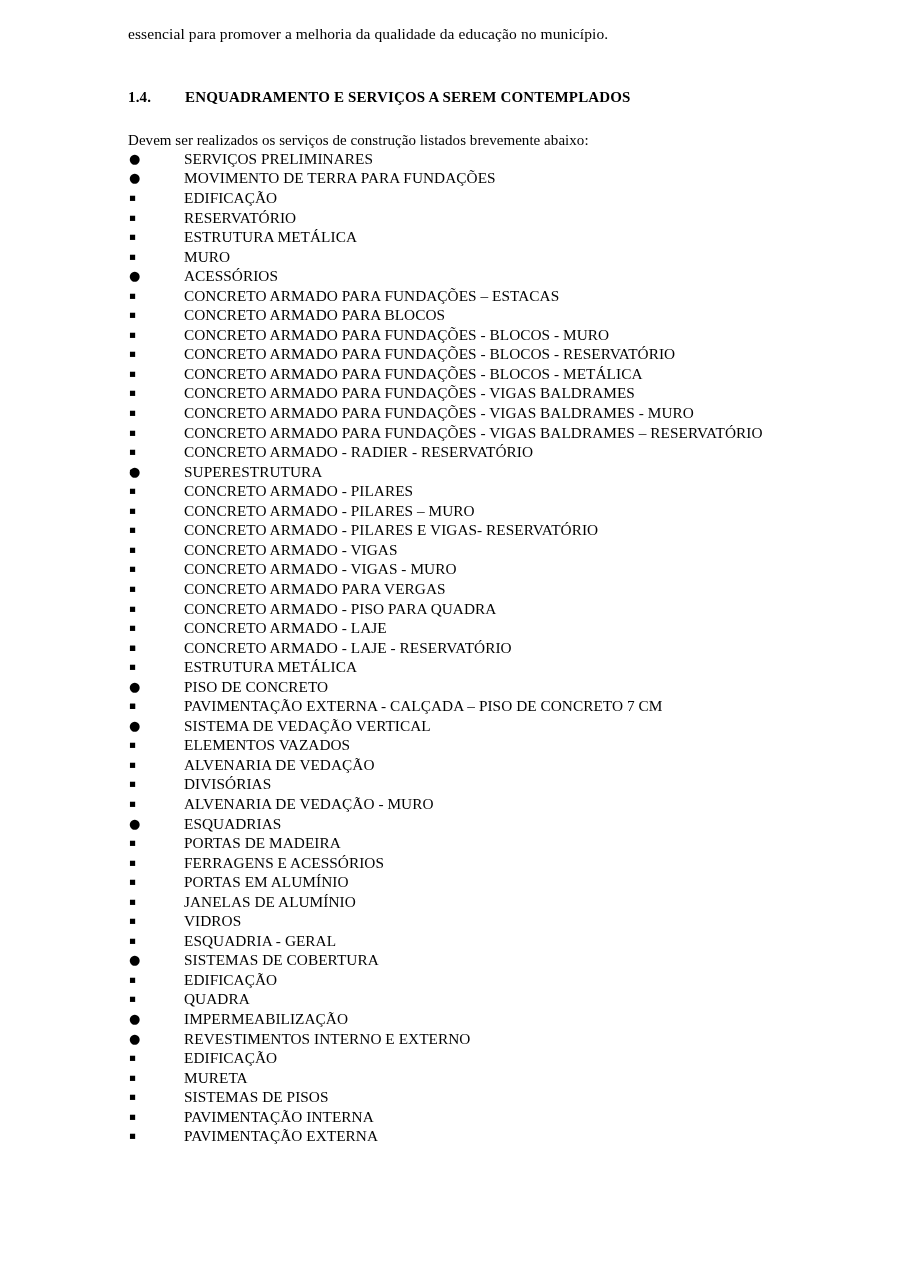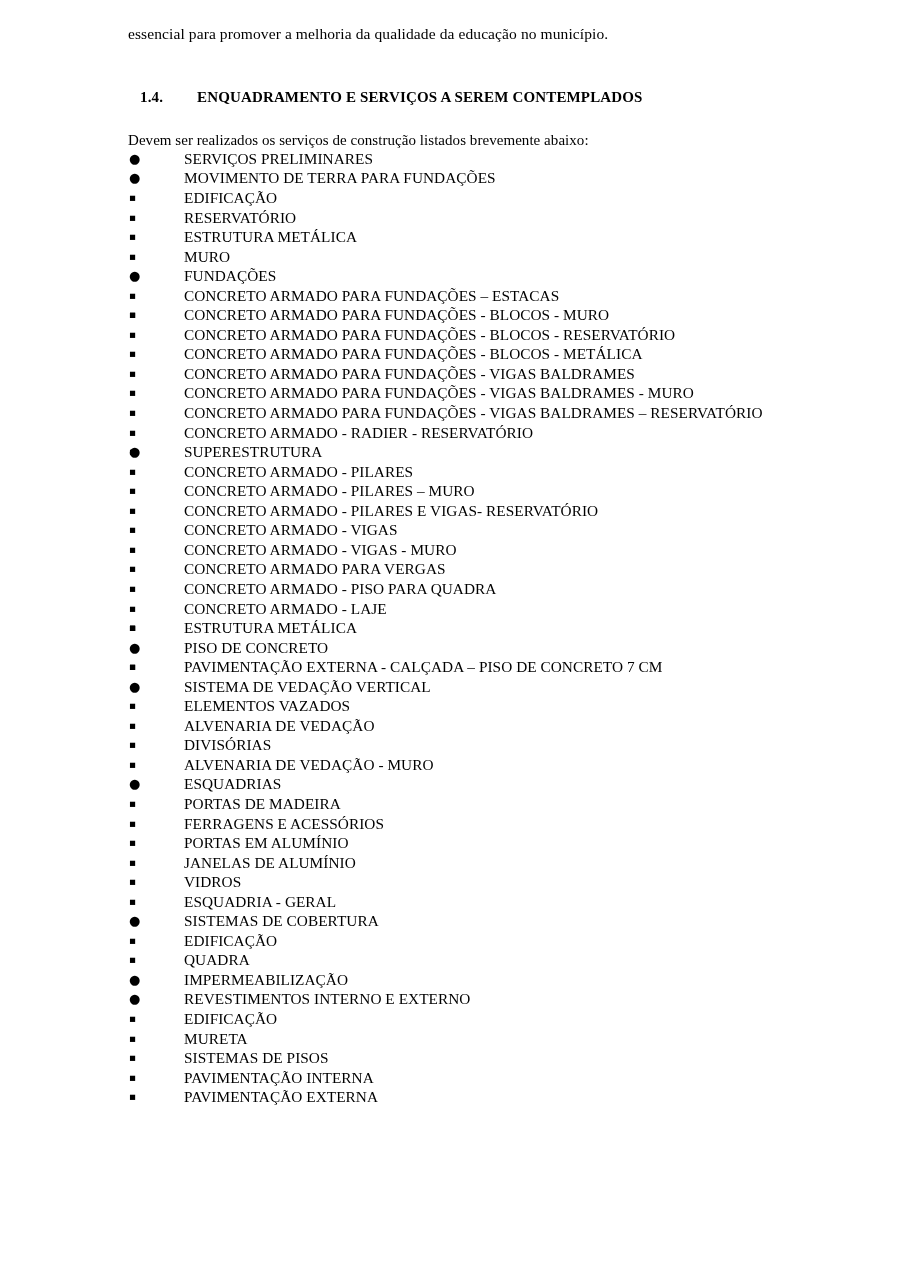--- a/index.html
+++ b/index.html
@@ -26,21 +26,21 @@
     padding: 18px 128px 0 128px;
   }
   .intro-line {
     font-size: 15.5px;
     line-height: 1.35;
     margin: 0 0 0 0;
     padding-top: 6px;
     letter-spacing: 0.1px;
   }
   .section-heading {
-    margin: 44px 0 0 12px;
+    margin: 44px 0 0 0;
     font-size: 15px;
     font-weight: bold;
     letter-spacing: 0.15px;
     display: flex;
     white-space: pre;
   }
   .section-heading .num {
     width: 57px;
     flex: 0 0 57px;
   }
@@ -95,42 +95,42 @@
 
   <p class="lead-in">Devem ser realizados os serviços de construção listados brevemente abaixo:</p>
 
   <ul class="service-list" id="service-list">
       <li><span class="marker disc">●</span><span class="txt">SERVIÇOS PRELIMINARES</span></li>
       <li><span class="marker disc">●</span><span class="txt">MOVIMENTO DE TERRA PARA FUNDAÇÕES</span></li>
       <li><span class="marker square">▪</span><span class="txt">EDIFICAÇÃO</span></li>
       <li><span class="marker square">▪</span><span class="txt">RESERVATÓRIO</span></li>
       <li><span class="marker square">▪</span><span class="txt">ESTRUTURA METÁLICA</span></li>
       <li><span class="marker square">▪</span><span class="txt">MURO</span></li>
-      <li><span class="marker disc">●</span><span class="txt">FUNDAÇÕES</span></li>
+      <li><span class="marker disc">●</span><span class="txt">ACESSÓRIOS</span></li>
       <li><span class="marker square">▪</span><span class="txt">CONCRETO ARMADO PARA FUNDAÇÕES – ESTACAS</span></li>
-      <li><span class="marker square">▪</span></li>
+      <li><span class="marker square">▪</span><span class="txt">CONCRETO ARMADO PARA BLOCOS</span></li>
       <li><span class="marker square">▪</span><span class="txt">CONCRETO ARMADO PARA FUNDAÇÕES - BLOCOS - MURO</span></li>
       <li><span class="marker square">▪</span><span class="txt">CONCRETO ARMADO PARA FUNDAÇÕES - BLOCOS - RESERVATÓRIO</span></li>
       <li><span class="marker square">▪</span><span class="txt">CONCRETO ARMADO PARA FUNDAÇÕES - BLOCOS - METÁLICA</span></li>
       <li><span class="marker square">▪</span><span class="txt">CONCRETO ARMADO PARA FUNDAÇÕES - VIGAS BALDRAMES</span></li>
       <li><span class="marker square">▪</span><span class="txt">CONCRETO ARMADO PARA FUNDAÇÕES - VIGAS BALDRAMES - MURO</span></li>
       <li><span class="marker square">▪</span><span class="txt">CONCRETO ARMADO PARA FUNDAÇÕES - VIGAS BALDRAMES – RESERVATÓRIO</span></li>
       <li><span class="marker square">▪</span><span class="txt">CONCRETO ARMADO - RADIER - RESERVATÓRIO</span></li>
       <li><span class="marker square">▪</span></li>
       <li><span class="marker disc">●</span><span class="txt">SUPERESTRUTURA</span></li>
       <li><span class="marker square">▪</span><span class="txt">CONCRETO ARMADO - PILARES</span></li>
       <li><span class="marker square">▪</span><span class="txt">CONCRETO ARMADO - PILARES – MURO</span></li>
       <li><span class="marker square">▪</span><span class="txt">CONCRETO ARMADO - PILARES E VIGAS- RESERVATÓRIO</span></li>
       <li><span class="marker square">▪</span><span class="txt">CONCRETO ARMADO - VIGAS</span></li>
       <li><span class="marker square">▪</span><span class="txt">CONCRETO ARMADO - VIGAS - MURO</span></li>
       <li><span class="marker square">▪</span><span class="txt">CONCRETO ARMADO PARA VERGAS</span></li>
       <li><span class="marker square">▪</span><span class="txt">CONCRETO ARMADO - PISO PARA QUADRA</span></li>
       <li><span class="marker square">▪</span><span class="txt">CONCRETO ARMADO - LAJE</span></li>
       <li><span class="marker square">▪</span></li>
-      <li><span class="marker square">▪</span></li>
+      <li><span class="marker square">▪</span><span class="txt">CONCRETO ARMADO - LAJE - RESERVATÓRIO</span></li>
       <li><span class="marker square">▪</span><span class="txt">ESTRUTURA METÁLICA</span></li>
       <li><span class="marker disc">●</span><span class="txt">PISO DE CONCRETO</span></li>
       <li><span class="marker square">▪</span></li>
       <li><span class="marker square">▪</span><span class="txt">PAVIMENTAÇÃO EXTERNA - CALÇADA – PISO DE CONCRETO 7 CM</span></li>
       <li><span class="marker disc">●</span><span class="txt">SISTEMA DE VEDAÇÃO VERTICAL</span></li>
       <li><span class="marker square">▪</span><span class="txt">ELEMENTOS VAZADOS</span></li>
       <li><span class="marker square">▪</span><span class="txt">ALVENARIA DE VEDAÇÃO</span></li>
       <li><span class="marker square">▪</span><span class="txt">DIVISÓRIAS</span></li>
       <li><span class="marker square">▪</span><span class="txt">ALVENARIA DE VEDAÇÃO - MURO</span></li>
       <li><span class="marker disc">●</span><span class="txt">ESQUADRIAS</span></li>

